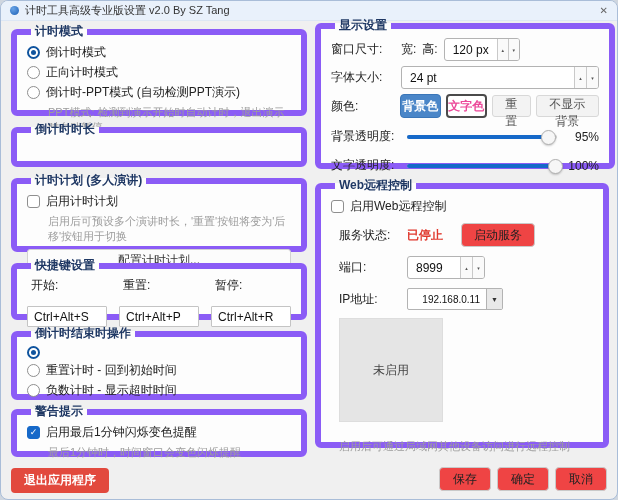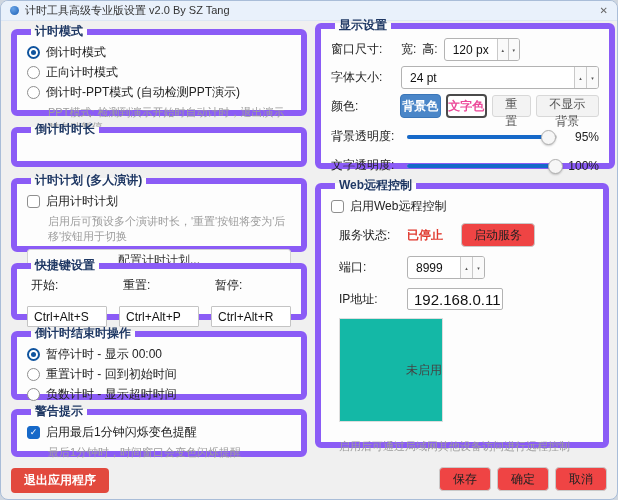--- a/index.html
+++ b/index.html
@@ -41,21 +41,21 @@
   
   .spin { display:flex; align-items:center; height:23px; border:1px solid #b3b3b3;
     border-radius:3px; background:#fff; overflow:hidden; }
   .spin .val { flex:1; padding:0 8px; font-size:12px; color:#111; white-space:nowrap; }
   .spin .sb { width:12px; height:100%; display:flex; align-items:center; justify-content:center;
     font-size:5px; color:#555; border-left:1px solid #c9c9c9; background:#fafafa; cursor:default; }
 
   
   .dd { display:flex; align-items:center; height:22px; border:1px solid #b3b3b3;
     background:#fff; border-radius:2px; overflow:hidden; }
-  .dd .val { flex:1; padding:0 6px; font-size:15px; color:#111; white-space:nowrap; }
+  .dd .val { flex:1; padding:0 6px; font-size:10px; color:#111; white-space:nowrap;text-align:right; }
   .dd .arrow { width:16px; height:100%; display:flex; align-items:center; justify-content:center;
     font-size:7px; color:#333; border-left:1px solid #b3b3b3; background:#e9e9e9; }
 
   
   .slider { position:relative; flex:1; height:4px; background:#cfcfcf; border-radius:2px; }
   .slider .fill { position:absolute; left:0; top:0; height:4px; background:#1669c9; border-radius:2px; }
   .slider .fill::after { content:''; position:absolute; right:-6px; top:-5px; width:13px; height:13px;
     border-radius:50%; background:#f6f6f6; border:1px solid #b0b0b0; box-shadow:0 1px 2px rgba(0,0,0,.2); }
 
   
@@ -84,22 +84,22 @@
   #g-plan     { left:10px; top:171px; width:296px; height:80px; }
   #g-hotkeys  { left:10px; top:256px; width:296px; height:63px; }
   #g-end      { left:10px; top:324px; width:296px; height:75px; }
   #g-warning  { left:10px; top:402px; width:296px; height:54px; }
   #exit-btn   { position:absolute; left:10px; top:467px; }
   #g-display  { left:314px; top:16px;  width:294px; height:152px; }
   #g-web      { left:314px; top:176px; width:294px; height:271px; }
   #footer     { position:absolute; right:10px; top:466px; display:flex; gap:6px; }
 
   .rrow { margin-top:3px; }
-  .qr-box { margin-left:8px; margin-top:8px; width:104px; height:104px; background:#14b8a6;
-    border:1px solid #ddd; display:flex; align-items:center; justify-content:flex-end;
+  .qr-box { margin-left:8px; margin-top:8px; width:104px; height:104px; background:#e5e5e5;
+    border:1px solid #ddd; display:flex; align-items:center; justify-content:center;
     font-size:12px; color:#444; }
   .lbl-col { flex:0 0 64px; }
   .lbl-col2 { flex:0 0 62px; }
 </style>
 </head>
 <body>
 
 <div class="window">
 
   <div class="titlebar">
@@ -148,21 +148,20 @@
       <input class="tin" value="Ctrl+Alt+S" style="">
       <input class="tin" value="Ctrl+Alt+P" style="">
       <input class="tin" value="Ctrl+Alt+R" style="">
     </div>
   </fieldset>
 
   <fieldset id="g-end">
     <legend>倒计时结束时操作</legend>
     <div class="row rrow">
       <span class="radio on"></span>
-      <span>暂停计时 - 显示 00:00</span>
     </div>
     <div class="row rrow">
       <span class="radio"></span>
       <span>重置计时 - 回到初始时间</span>
     </div>
     <div class="row rrow">
       <span class="radio"></span>
       <span>负数计时 - 显示超时时间</span>
     </div>
   </fieldset>

